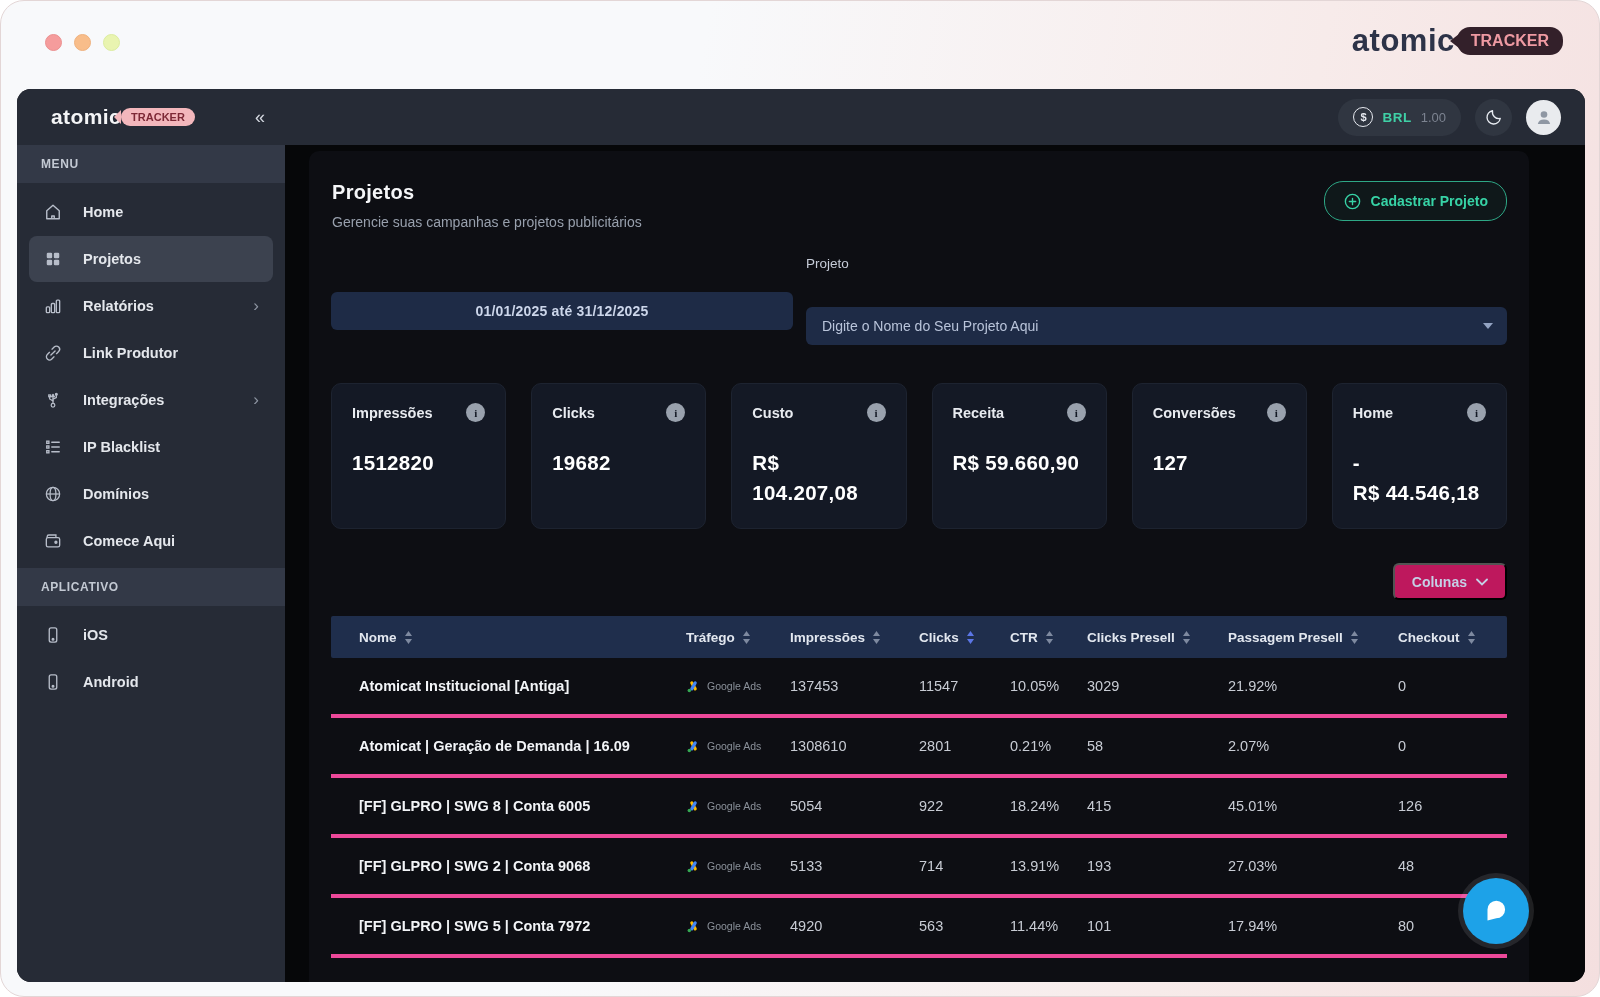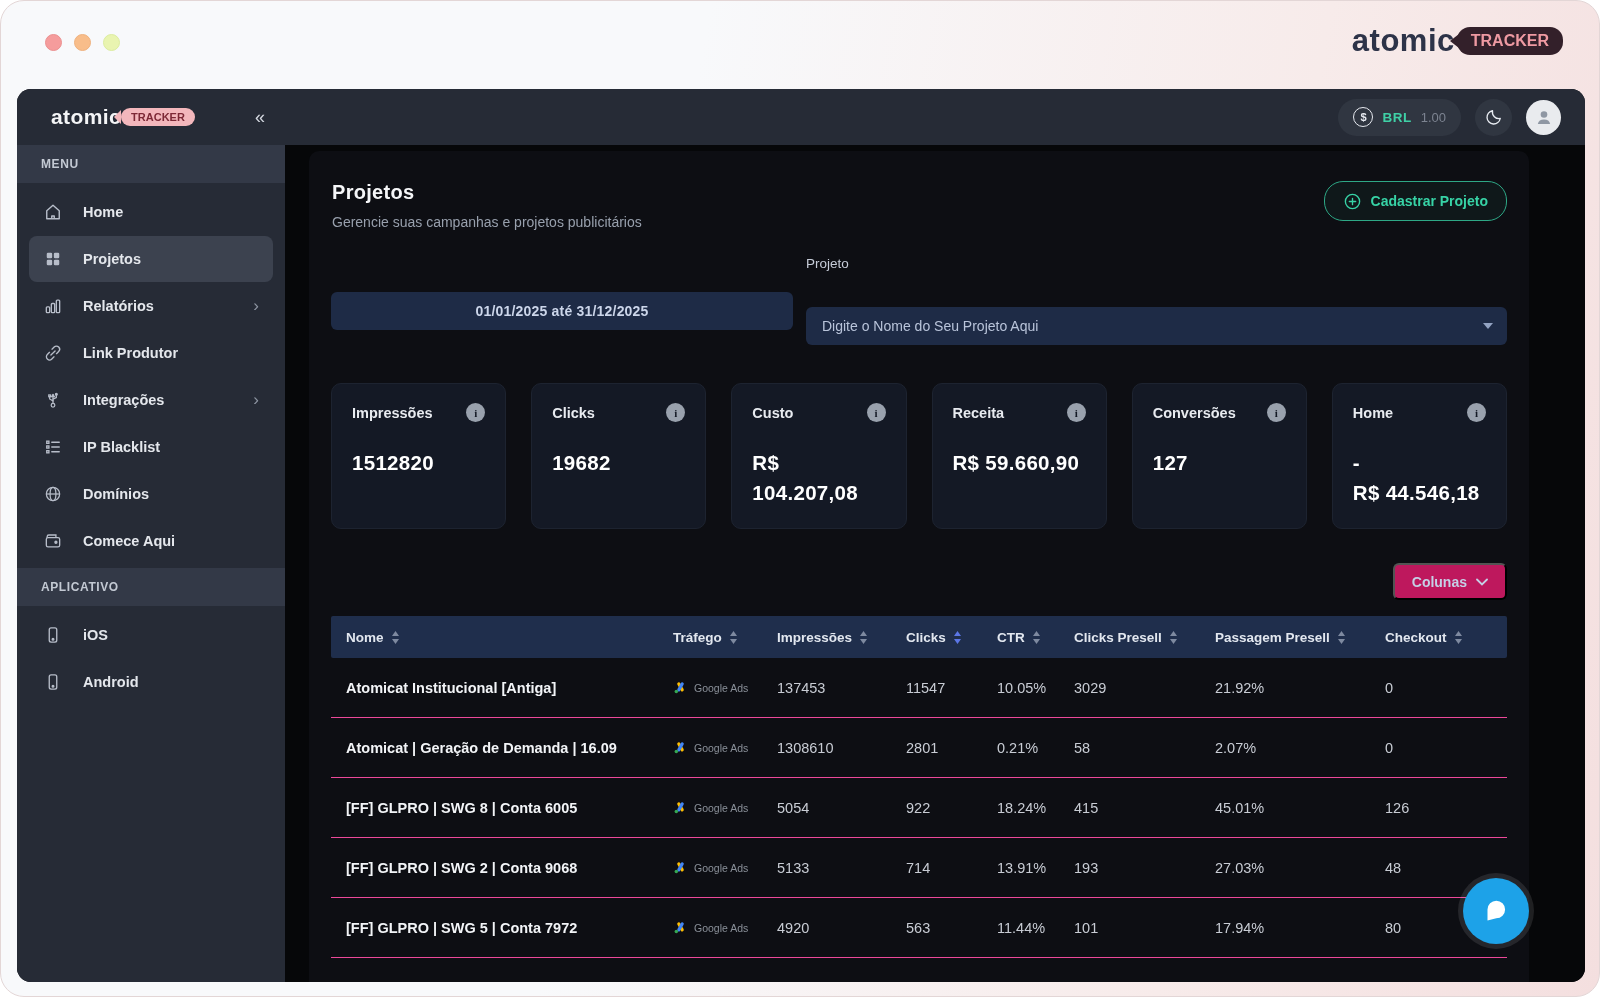--- a/index.html
+++ b/index.html
@@ -80,26 +80,26 @@
   .card-label { color:#e8ebf0; font-size:14.5px; font-weight:bold; }
   .info { width:19px; height:19px; border-radius:50%; background:#99a1ad; color:#141925; font-size:11px;
     font-weight:bold; display:flex; align-items:center; justify-content:center; font-family:"Liberation Serif",serif; cursor:pointer; }
   .card-value { margin-top:26px; color:#ffffff; font-size:20.5px; font-weight:bold; letter-spacing:.3px; white-space:pre-line; line-height:1.45; }
 
   .table-tools { display:flex; justify-content:flex-end; margin-bottom:16px; }
   .columns-btn { background:#be185d; color:#c5d0e6; border-radius:6px; height:37px; padding:0 17px;
     display:flex; align-items:center; gap:9px; font-size:14px; font-weight:bold; cursor:pointer; }
 
   .thead, .trow { display:grid; grid-template-columns:327px 104px 129px 91px 77px 141px 170px 1fr;
-    align-items:center; padding-left:15px; }
+    align-items:center; padding-left:28px; }
   .thead { background:#1f2e4c; height:42px; border-radius:2px; }
   .hcell { display:flex; align-items:center; gap:7px; color:#e2e7ef; font-size:13.5px; font-weight:bold; }
   .sort { color:#7e8aa0; display:flex; }
   .sort.sorted { color:#5b76e6; }
-  .trow { height:60px; border-bottom:1px solid #ec4899; color:#c8ccd4; font-size:14.5px; }
+  .trow { height:60px; border-bottom:4px solid #ec4899; color:#c8ccd4; font-size:14.5px; }
   .cell-name { color:#f2f4f7; font-weight:bold; padding-right:10px; }
   .cell-traffic { display:flex; align-items:center; gap:6px; }
   .tsrc { color:#8a9099; font-size:10.5px; }
 
   .chat-fab { position:absolute; right:70px; bottom:52px; width:66px; height:66px; border-radius:50%;
     background:#1da2e8; display:flex; align-items:center; justify-content:center; cursor:pointer;
     box-shadow:0 0 0 5px rgba(255,255,255,0.10); }
 </style>
 </head>
 <body>

